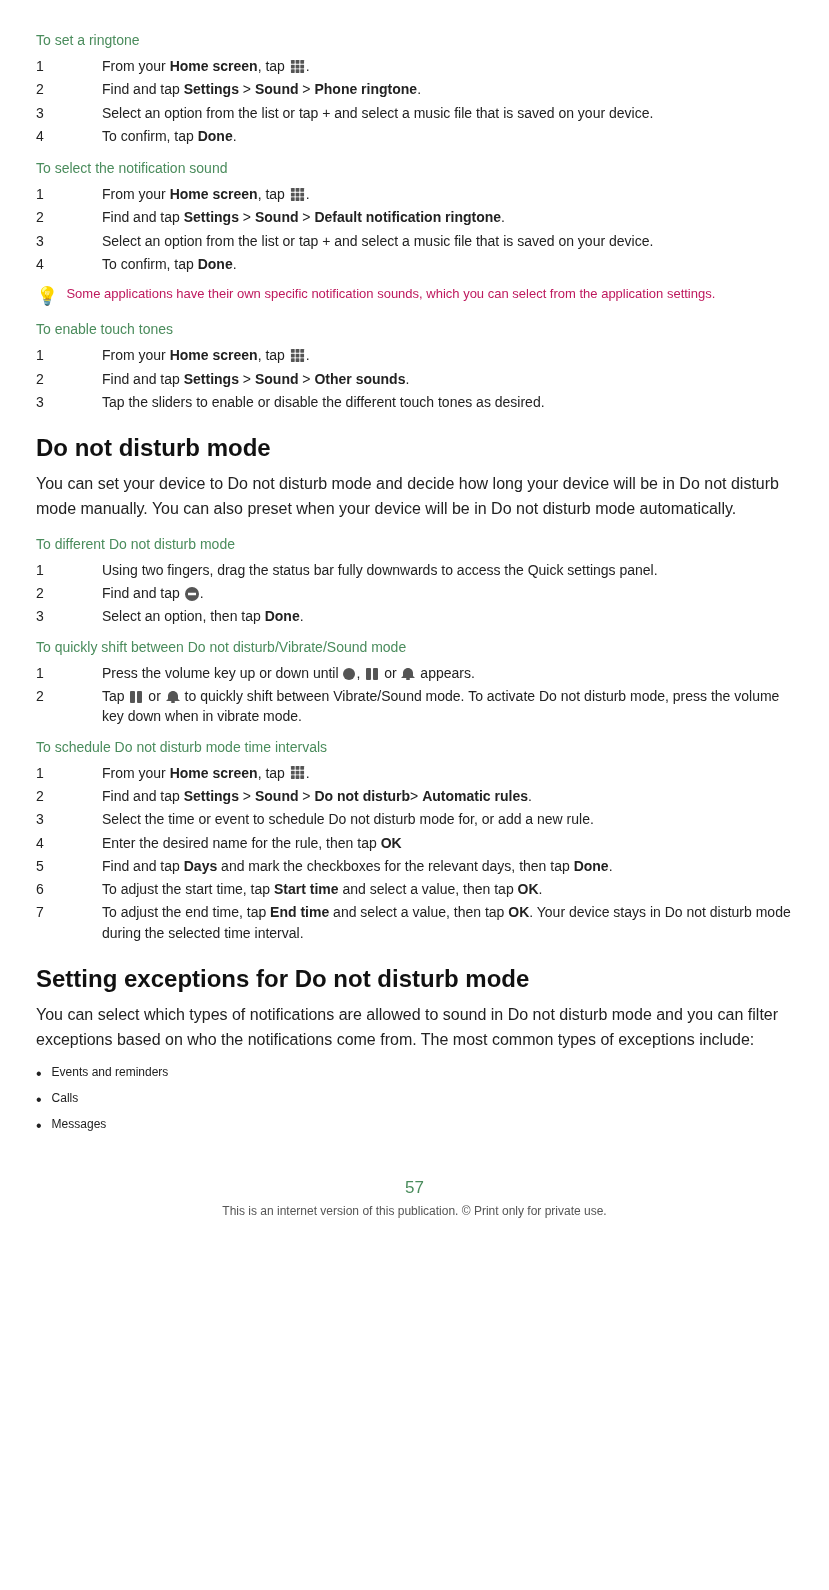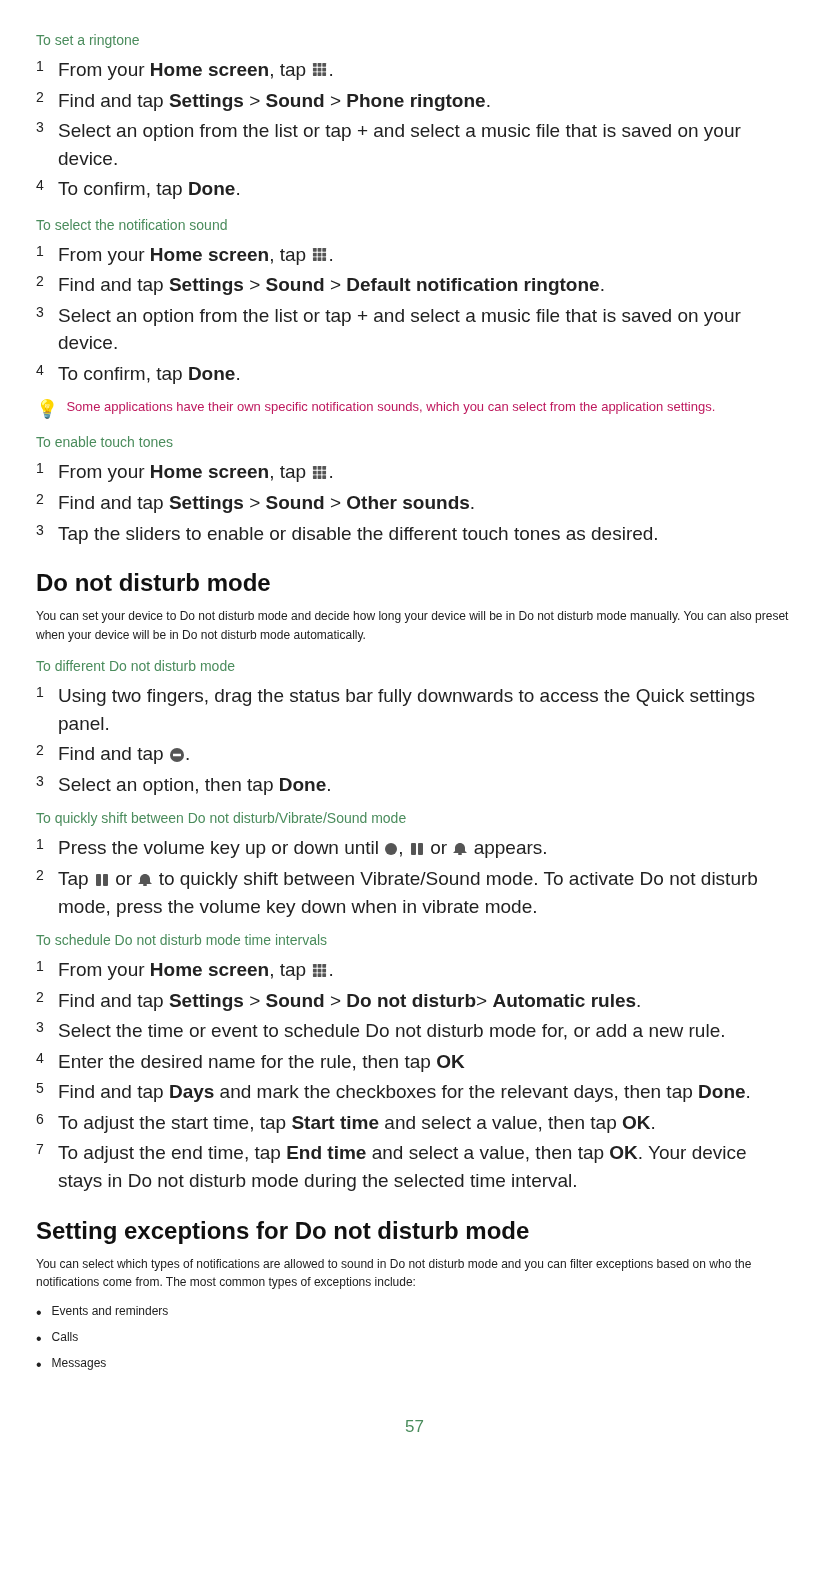--- a/index.html
+++ b/index.html
@@ -31,21 +31,22 @@
       line-height: 1.45;
     }
     .numbered-list li .num {
       min-width: 22px;
       font-size: 14px;
       color: #222;
       padding-top: 0;
     }
     .numbered-list li .content {
       flex: 1;
-      font-size: 19px;
+      font-size: 14px;
+      margin-left: 44px;
     }
     b, strong { font-weight: bold; }
     .tip-box {
       display: flex;
       align-items: flex-start;
       background: #fff;
       margin: 10px 0 14px 0;
       gap: 8px;
     }
     .tip-icon {
@@ -60,21 +61,21 @@
       line-height: 1.5;
     }
     .h2-title {
       font-size: 24px;
       font-weight: bold;
       margin-top: 22px;
       margin-bottom: 10px;
       color: #111;
     }
     .body-text {
-      font-size: 12px;
+      font-size: 16px;
       line-height: 1.55;
       margin-bottom: 10px;
     }
     .bullet-list {
       list-style: none;
       margin: 8px 0 8px 0;
       padding: 0;
     }
     .bullet-list li {
       display: flex;
@@ -307,13 +308,14 @@
   <p class="body-text">You can select which types of notifications are allowed to sound in Do not disturb mode and you can filter exceptions based on who the notifications come from. The most common types of exceptions include:</p>
   <ul class="bullet-list">
     <li>Events and reminders</li>
     <li>Calls</li>
     <li>Messages</li>
   </ul>
 </div>
 
 <div>
   <p class="page-footer">57</p>
+  <p class="footer-note">This is an internet version of this publication. © Print only for private use.</p>
 </div>
 
 </body></html>

